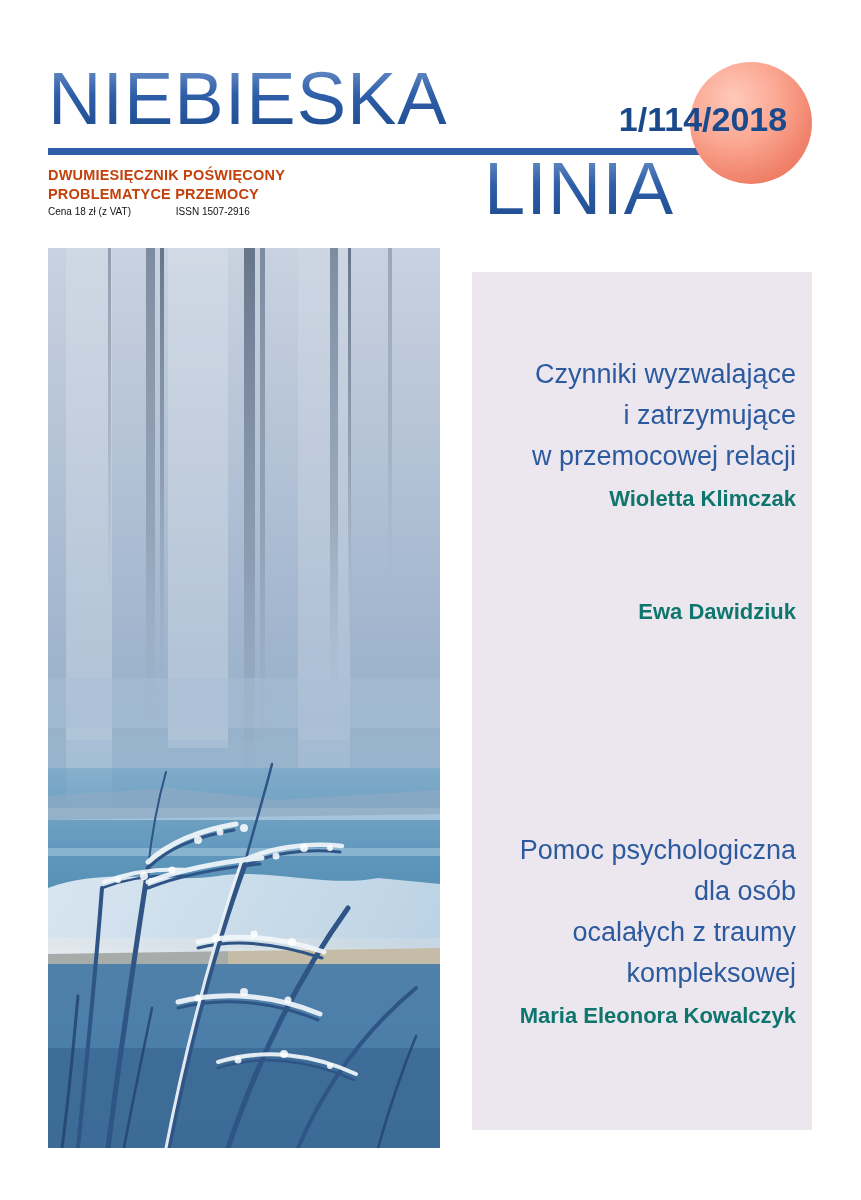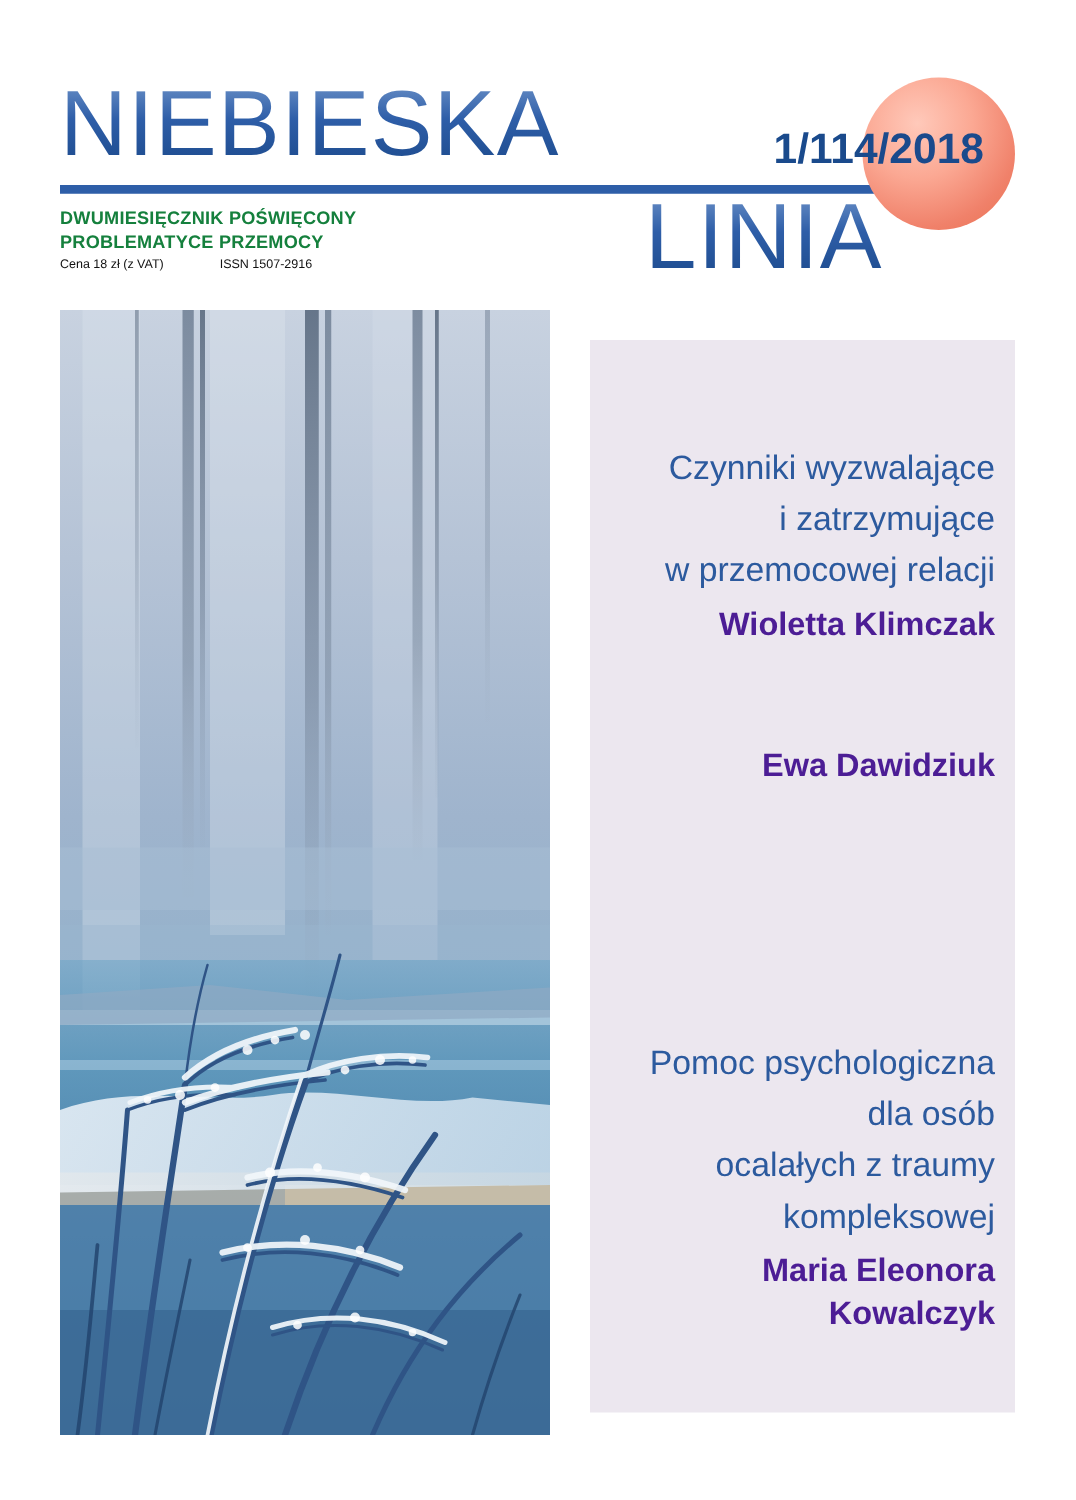--- a/index.html
+++ b/index.html
@@ -54,21 +54,20 @@
     font-size: 74px;
     line-height: 74px;
     letter-spacing: 1px;
     font-weight: 400;
     color: #2f5fa8;
     background: linear-gradient(180deg, #6f94c9 0%, #2e5ea8 45%, #1c4a8c 100%);
     -webkit-background-clip: text;
     background-clip: text;
     -webkit-text-fill-color: transparent;
     white-space: nowrap;
-    margin-left: 32px;
   }
 
   .rule {
     position: absolute;
     left: 48px;
     top: 148px;
     width: 732px;
     height: 7px;
     background: #2e5ea8;
   }
@@ -96,21 +95,21 @@
     white-space: nowrap;
   }
 
   .subtitle {
     position: absolute;
     left: 48px;
     top: 166px;
     font-size: 14.5px;
     font-weight: 700;
     line-height: 19px;
-    color: #15803d;
+    color: #c2410c;
     letter-spacing: 0.2px;
   }
 
   .priceline {
     position: absolute;
     left: 48px;
     top: 206px;
     font-size: 10px;
     color: #121212;
     white-space: nowrap;
@@ -156,24 +155,24 @@
 
   .toc-title {
     font-size: 27px;
     line-height: 41px;
     font-weight: 400;
     color: #2c5a9e;
     white-space: pre-line;
   }
   .toc-author {
     margin-top: 5px;
-    font-size: 26px;
+    font-size: 22px;
     line-height: 34px;
     font-weight: 700;
-    color: #4c1d95;
+    color: #0f766e;
   }
 </style>
 </head>
 <body>
 
 <div class="cover">
 
   <div class="masthead">
 
     <div class="title-niebieska">NIEBIESKA</div>

